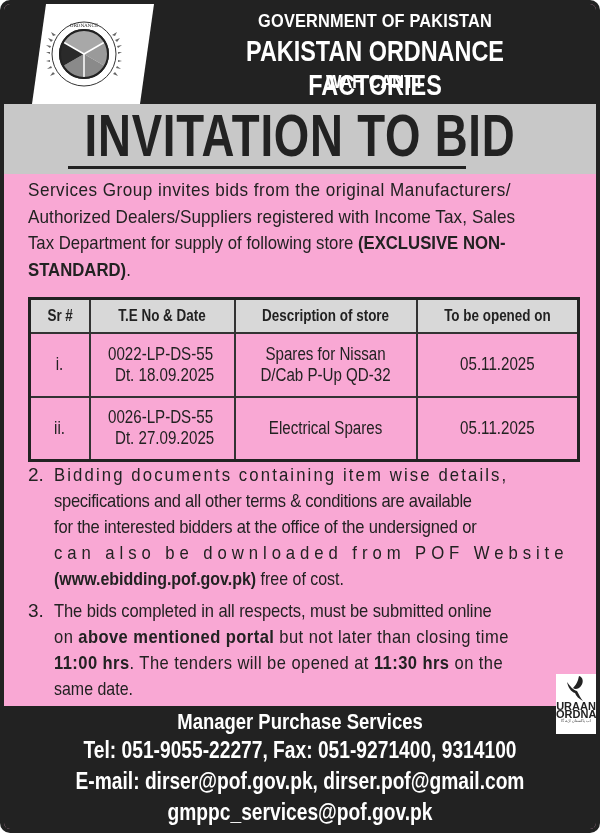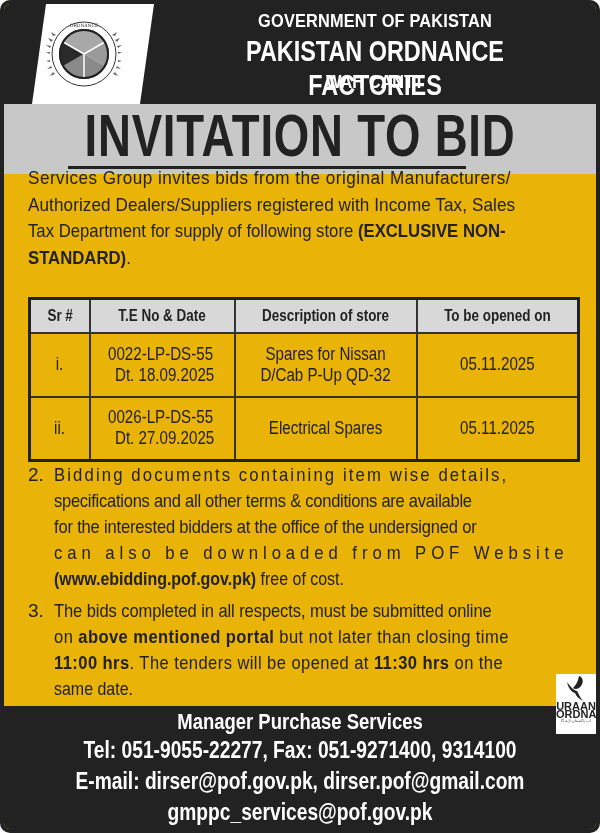--- a/index.html
+++ b/index.html
@@ -4,21 +4,21 @@
 <style>
   * { box-sizing: border-box; margin: 0; padding: 0; }
   html, body { width: 600px; height: 833px; background: #ffffff; overflow: hidden; }
   body { font-family: "Liberation Sans", "DejaVu Sans", sans-serif; color: #222; }
 
   .page {
     position: relative;
     width: 600px; height: 833px;
     border: 4px solid #222;
     border-radius: 10px;
-    background: #eab308;
+    background: #f9a8d4;
     overflow: hidden;
   }
 
   
   .header {
     position: absolute; left: 0; top: 0; width: 592px; height: 100px;
     background: #222222;
   }
   .logo-panel {
     position: absolute; left: 28px; top: 0; width: 122px; height: 100px;
@@ -59,21 +59,21 @@
     font-size: 60px; font-weight: bold; line-height: 62px;
     transform: scaleX(0.76); transform-origin: center;
     letter-spacing: 1px;
   }
   .title-underline {
     position: absolute; left: 64px; top: 62px; width: 398px; height: 3px; background: #222;
   }
 
   
   .intro {
-    position: absolute; left: 24px; top: 161px; width: 553px;
+    position: absolute; left: 24px; top: 173px; width: 553px;
     font-size: 19px; line-height: 26.5px; text-align: justify;
     color: #222;
   }
   .intro .line { display: block; white-space: nowrap; transform-origin: left; }
   .bold { font-weight: bold; }
 
   
   .tbl {
     position: absolute; left: 24px; top: 293px; width: 552px;
     border-collapse: collapse;

